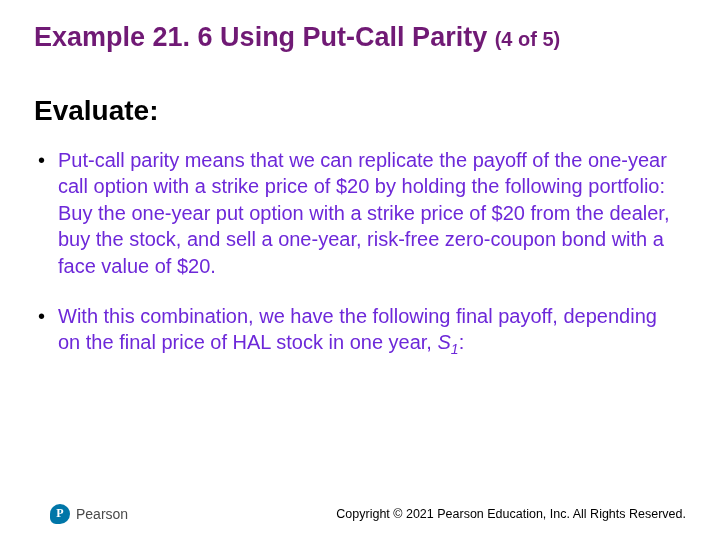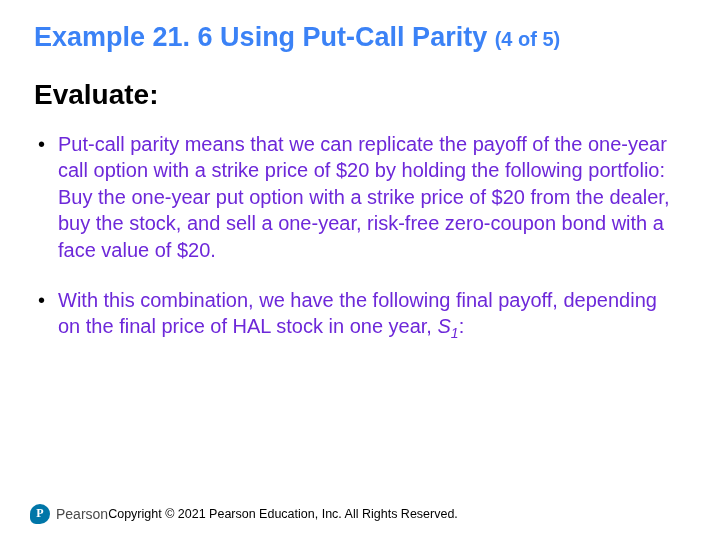--- a/index.html
+++ b/index.html
@@ -1,26 +1,26 @@
 <!DOCTYPE html>
 <html><head>
 <meta charset="utf-8">
 <style>
   * { margin: 0; padding: 0; box-sizing: border-box; }
   html, body { width: 720px; height: 540px; background: #fff; font-family: Arial, Helvetica, sans-serif; }
   .slide { width: 720px; height: 540px; position: relative; padding: 22px 34px 0 34px; }
-  .title-line { font-size: 27px; font-weight: bold; color: #3b82f6; margin-bottom: 26px; }
+  .title-line { font-size: 27px; font-weight: bold; color: #701a75; margin-bottom: 42px; }
   .title-suffix { font-size: 20px; }
   .evaluate { font-size: 28px; font-weight: bold; color: #000; margin-bottom: 20px; }
   ul.bullets { list-style: none; padding-left: 24px; }
   ul.bullets li { position: relative; font-size: 20px; line-height: 1.32; color: #6d28d9; margin-bottom: 24px; padding-right: 8px; }
   ul.bullets li::before { content: "•"; position: absolute; left: -20px; top: 0; font-size: 20px; color: #000; }
   .ital { font-style: italic; }
   .sub { font-size: 0.7em; vertical-align: sub; font-style: italic; }
-  .footer { position: absolute; bottom: 16px; left: 30px; right: 34px; display: flex; align-items: center; justify-content: flex-start; }
+  .footer { position: absolute; bottom: 16px; left: 50px; right: 34px; display: flex; align-items: center; justify-content: space-between; }
   .logo { display: flex; align-items: center; gap: 6px; }
   .logo-mark { width: 20px; height: 20px; background: #0076a8; border-radius: 50% 50% 50% 6px; position: relative; }
   .logo-mark::after { content: "P"; position: absolute; top: 50%; left: 50%; transform: translate(-50%, -52%); color: #fff; font-size: 12px; font-family: Georgia, serif; font-weight: bold; }
   .logo-text { font-size: 14px; color: #4a4a4a; }
   .copyright { font-size: 12.5px; color: #000; }
 </style>
 </head>
 <body>
 
 <div class="slide">

